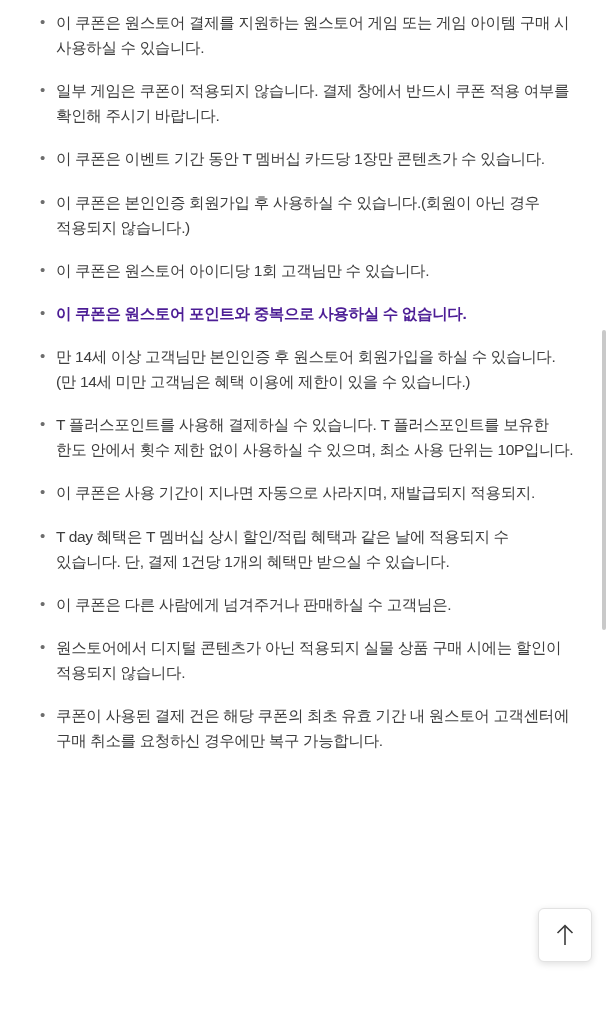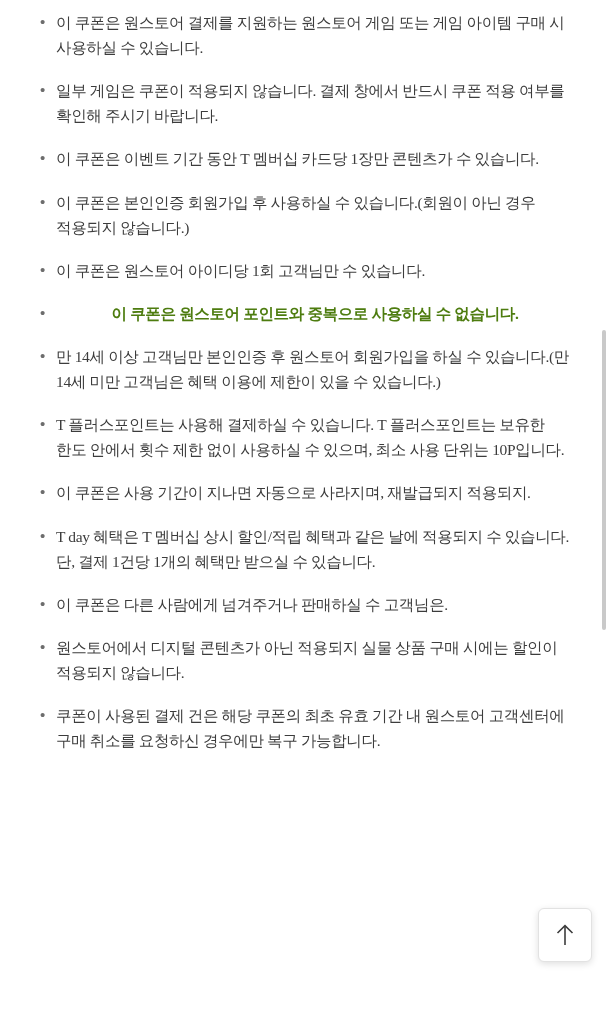--- a/index.html
+++ b/index.html
@@ -73,26 +73,24 @@
   .notice-item .bullet {
     position: absolute;
     left: 2px;
     top: 0;
     font-size: 15px;
     line-height: 1.62;
     color: #6d6d6d;
   }
   .notice-item .txt {
     display: block;
-    font-family: Liberation Serif, serif;
   }
   .notice-item.emph .txt {
-    color: #4d7c0f;
+    color: #4c1d95;
     font-weight: bold;
-    text-align: center;
   }
   .scroll-top-btn {
     position: absolute;
     right: 16px;
     bottom: 62px;
     width: 54px;
     height: 54px;
     background: #ffffff;
     border: 1px solid #e2e2e2;
     border-radius: 6px;
@@ -144,21 +142,21 @@
       <span class="txt">이 쿠폰은 원스토어 포인트와 중복으로 사용하실 수 없습니다.</span>
     </li>
 
     <li class="notice-item">
       <span class="bullet">•</span>
       <span class="txt">만 14세 이상 고객님만 본인인증 후 원스토어 회원가입을 하실 수 있습니다.(만 14세 미만 고객님은 혜택 이용에 제한이 있을 수 있습니다.)</span>
     </li>
 
     <li class="notice-item">
       <span class="bullet">•</span>
-      <span class="txt">T 플러스포인트는 사용해 결제하실 수 있습니다. T 플러스포인트는 보유한 한도 안에서 횟수 제한 없이 사용하실 수 있으며, 최소 사용 단위는 10P입니다.</span>
+      <span class="txt">T 플러스포인트를 사용해 결제하실 수 있습니다. T 플러스포인트를 보유한 한도 안에서 횟수 제한 없이 사용하실 수 있으며, 최소 사용 단위는 10P입니다.</span>
     </li>
 
     <li class="notice-item">
       <span class="bullet">•</span>
       <span class="txt">이 쿠폰은 사용 기간이 지나면 자동으로 사라지며, 재발급되지 적용되지.</span>
     </li>
 
     <li class="notice-item">
       <span class="bullet">•</span>
       <span class="txt">T day 혜택은 T 멤버십 상시 할인/적립 혜택과 같은 날에 적용되지 수 있습니다. 단, 결제 1건당 1개의 혜택만 받으실 수 있습니다.</span>

